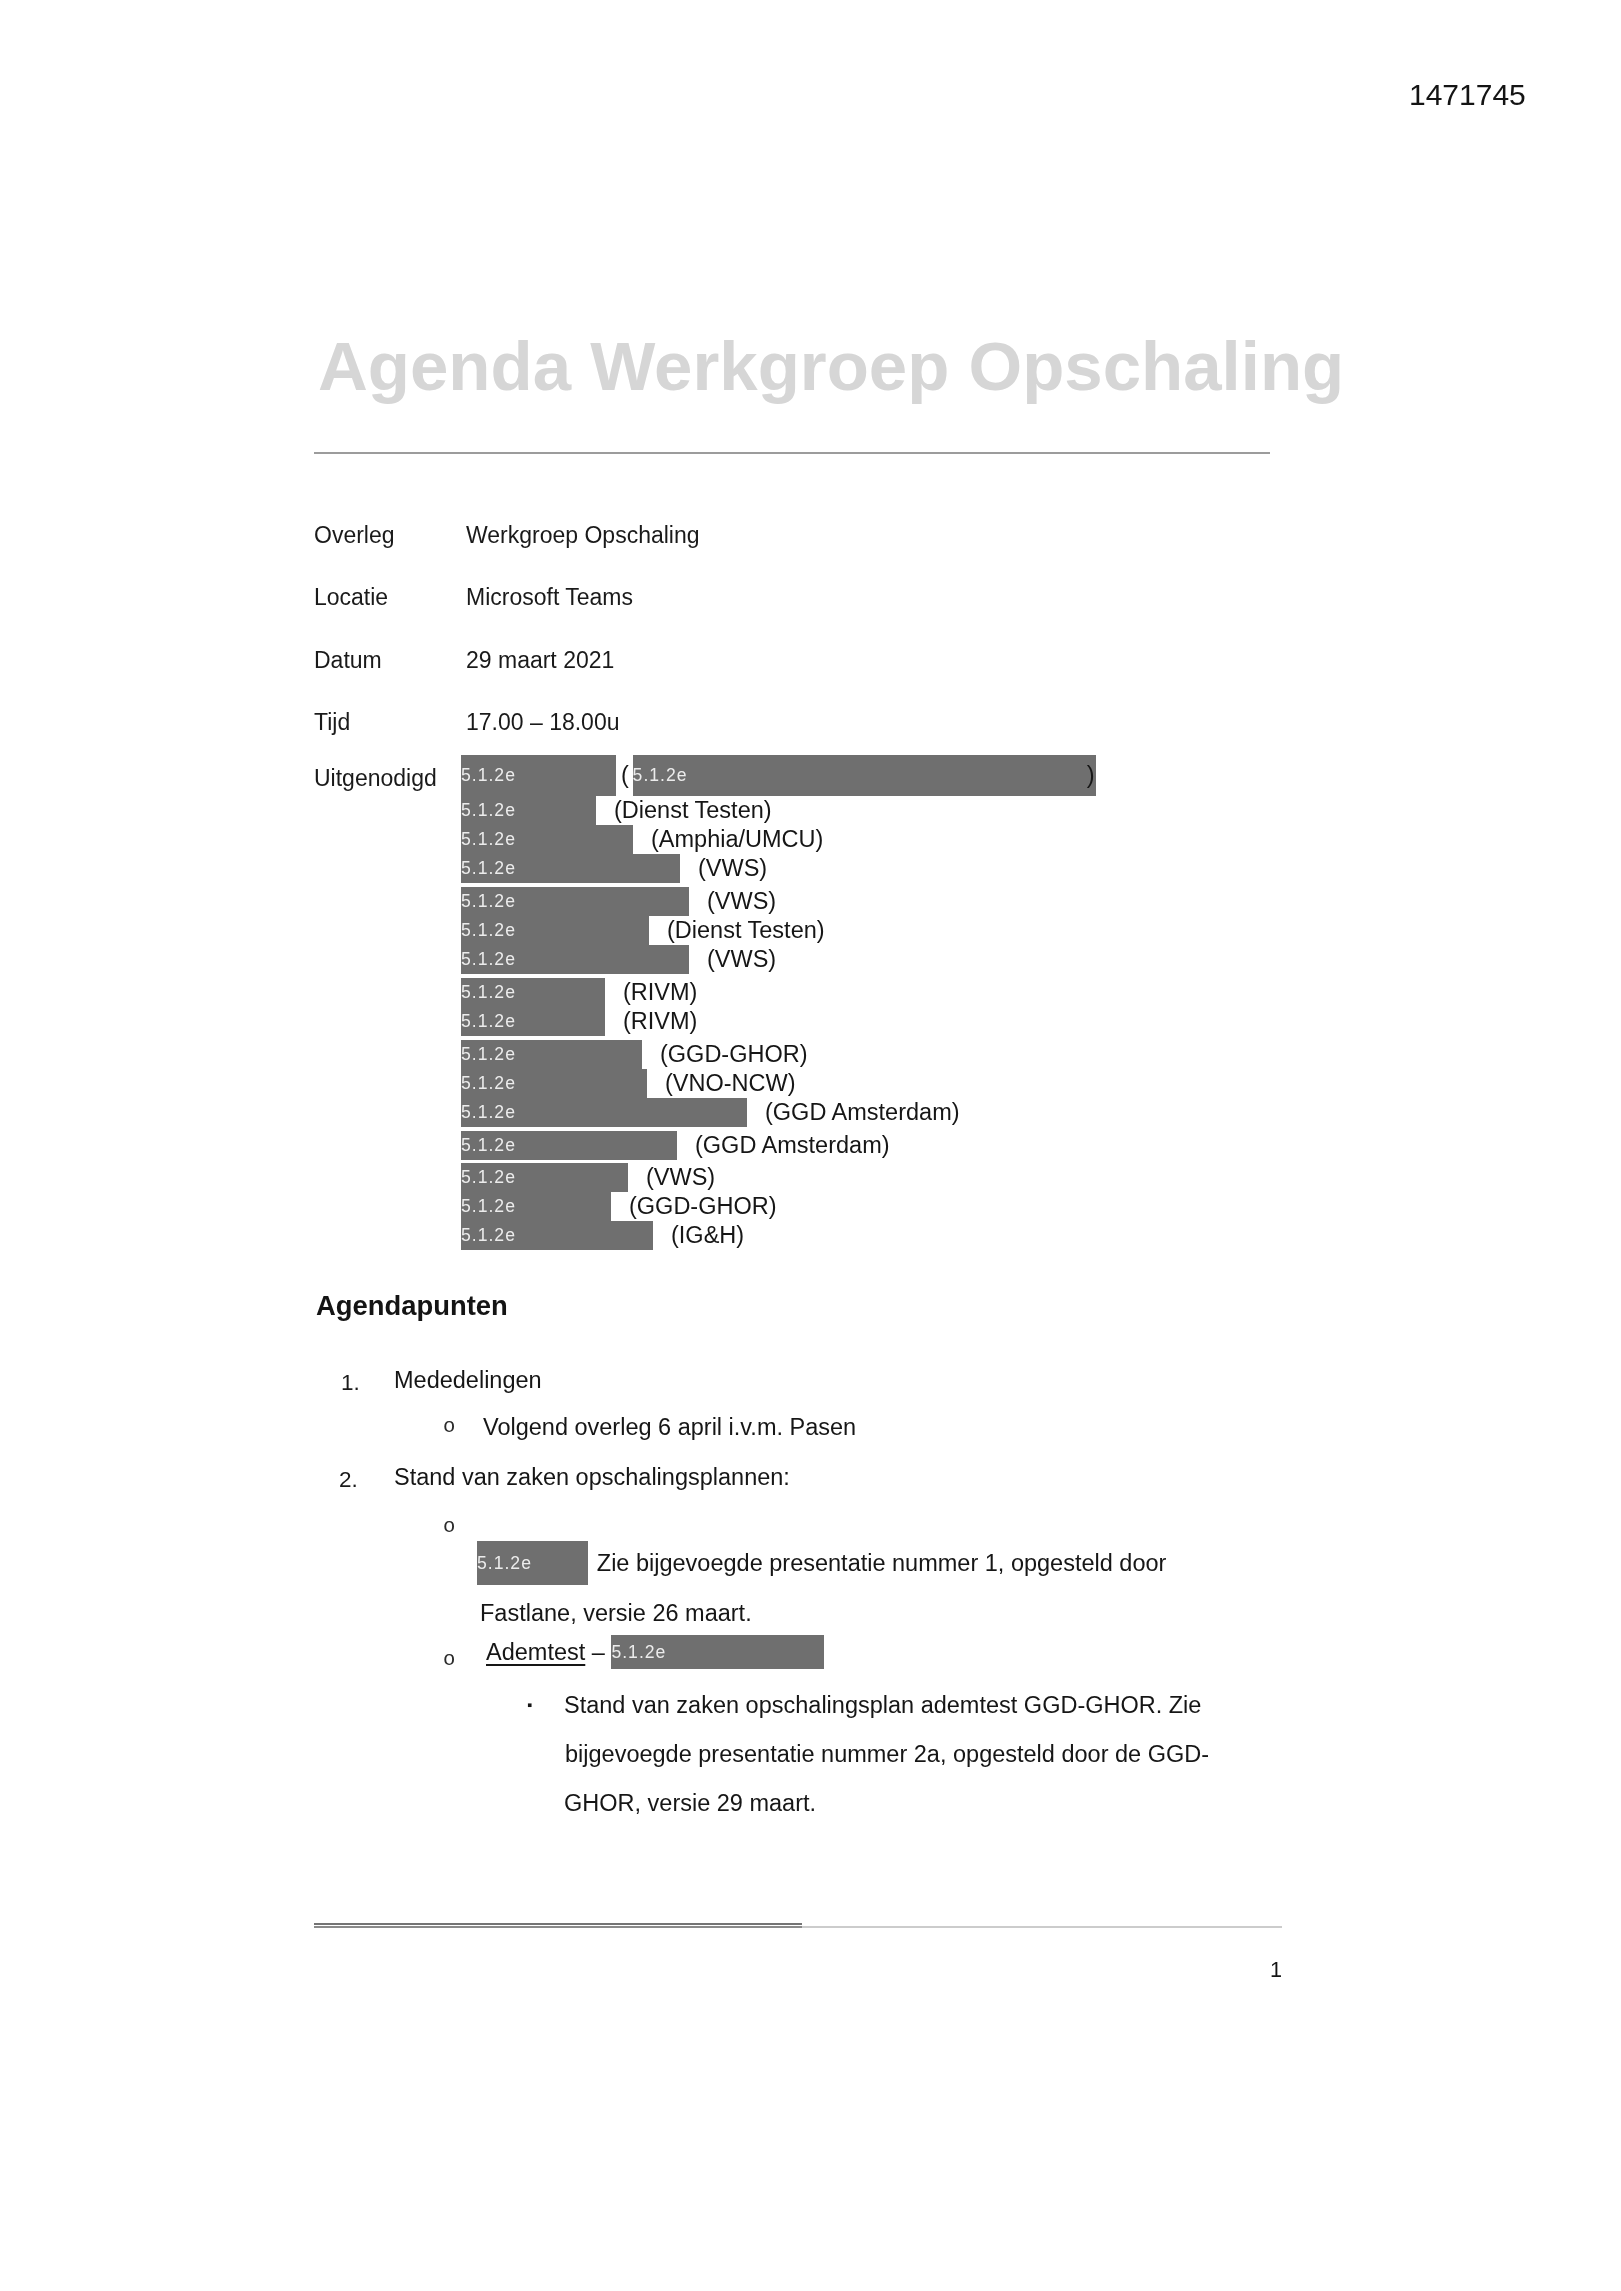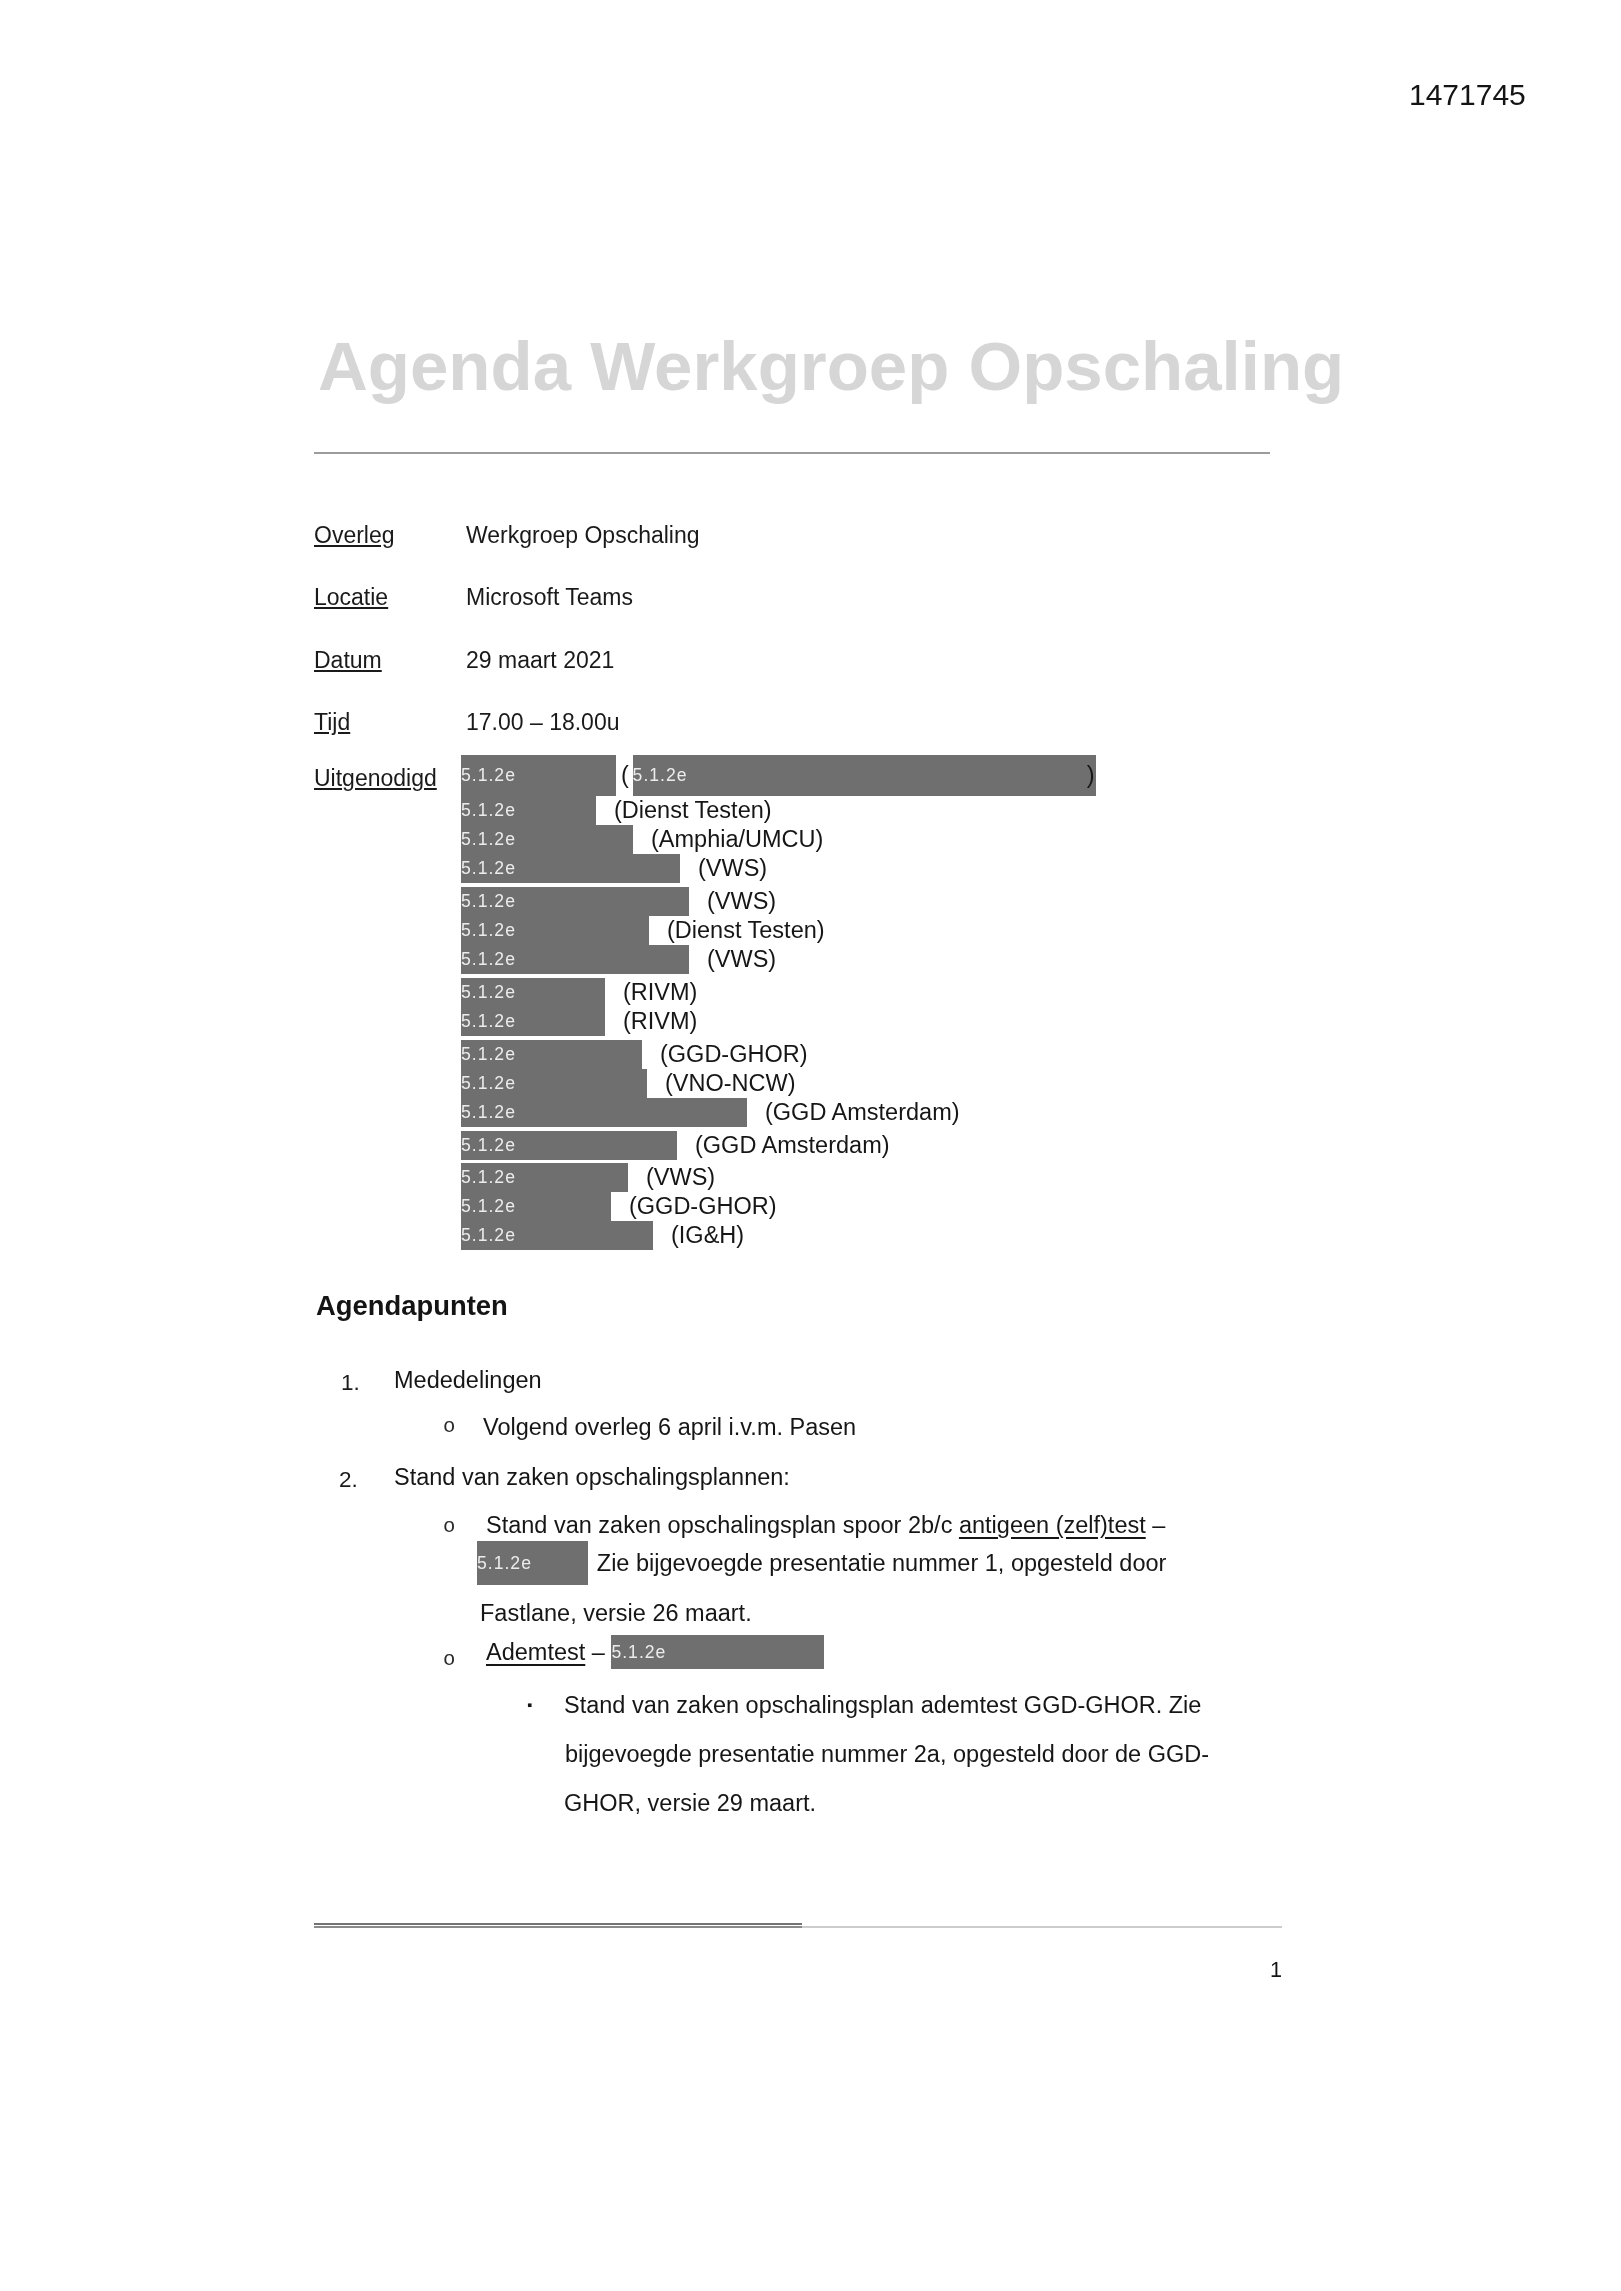--- a/index.html
+++ b/index.html
@@ -9,21 +9,21 @@
     height:2292px;
     background:#ffffff;
     font-family:"Liberation Sans","DejaVu Sans",sans-serif;
     color:#1a1a1a;
     overflow:hidden;
   }
   .abs{position:absolute;white-space:nowrap;}
   .doc-number{left:1409px;top:78px;font-size:30px;color:#141414;}
   .doc-title{left:318px;top:327px;font-size:69px;color:#d6d6d6;letter-spacing:0px;font-weight:bold;}
   .title-rule{left:314px;top:452px;width:956px;height:0;border-top:2px solid #9c9c9c;}
-  .meta-label{left:314px;font-size:23px;text-decoration:underline;}
+  .meta-label{left:314px;font-size:23px;}
   .meta-value{left:466px;font-size:23px;}
 
   .invited-rows{left:461px;top:755px;}
   .inv-row{display:flex;align-items:center;height:29px;}
   .inv-row.row1{height:41px;}
   .inv-row.gap{margin-top:3.9px;}
   .bar{
     background:#6f6f6f;
     height:100%;
     display:inline-flex;
@@ -185,21 +185,20 @@
   <div class="abs num" style="left:341px;top:1370px">1.</div>
   <div class="abs body-text" style="left:394px;top:1367px">Mededelingen</div>
 
   <div class="abs circle-bullet" style="left:443px;top:1415px">o</div>
   <div class="abs body-text" style="left:483px;top:1414px">Volgend overleg 6 april i.v.m. Pasen</div>
 
   <div class="abs num" style="left:339px;top:1467px">2.</div>
   <div class="abs body-text" style="left:394px;top:1464px">Stand van zaken opschalingsplannen:</div>
 
   <div class="abs circle-bullet" style="left:443px;top:1515px">o</div>
-  <div class="abs body-text" style="left:486px;top:1512px"><span>Stand van zaken opschalingsplan spoor 2b/c </span><span class="uline">antigeen (zelf)test</span><span> –</span></div>
 
   <div class="abs bar-line" style="left:477px;top:1541px;height:44px">
     <span class="bar" style="width:111px">
         <span class="code">5.1.2e</span>
       </span>
     <span class="bar-inline-text">Zie bijgevoegde presentatie nummer 1, opgesteld door</span>
   </div>
   <div class="abs body-text" style="left:480px;top:1600px">Fastlane, versie 26 maart.</div>
 
   <div class="abs circle-bullet" style="left:443px;top:1648px">o</div>

